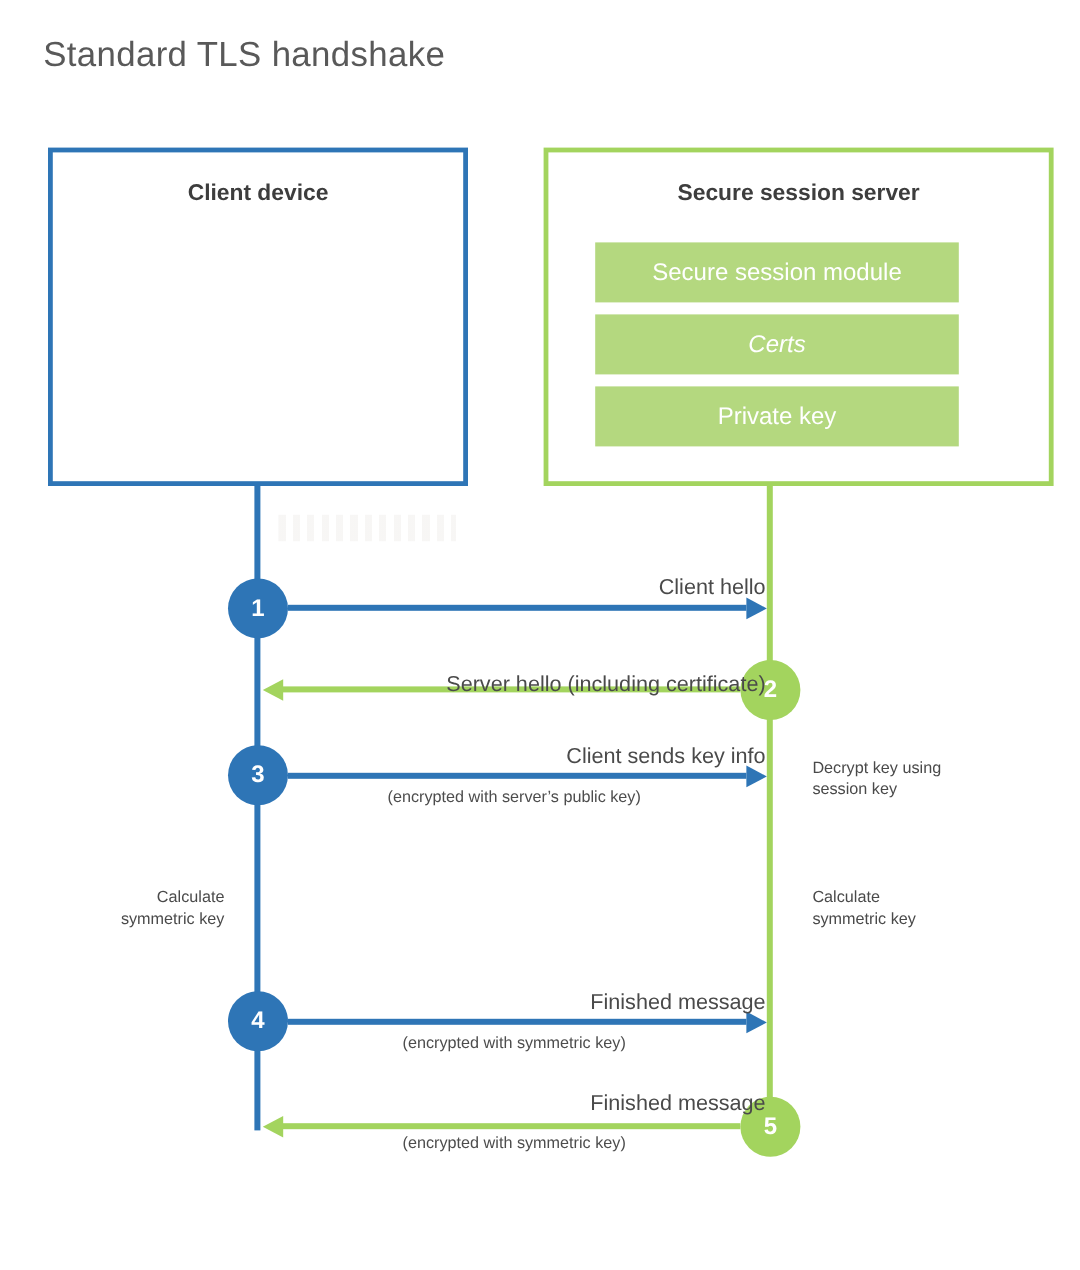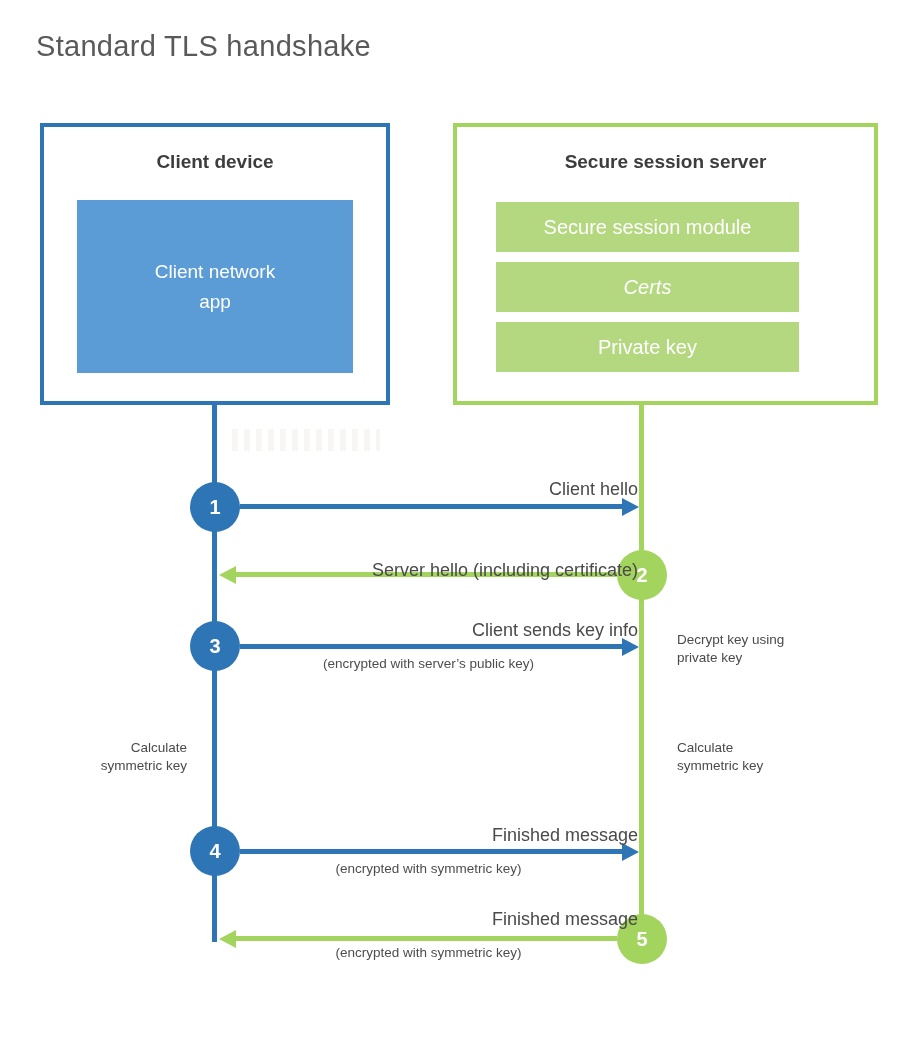--- a/index.html
+++ b/index.html
@@ -108,22 +108,20 @@
 </style>
 </head>
 <body>
 
 <div class="canvas">
 
   <div class="title">Standard TLS handshake</div>
 
   <div class="actor-box client-box">
     <div class="actor-heading">Client device</div>
-    <div class="client-app">Client network
-app</div>
   </div>
 
   <div class="actor-box server-box">
     <div class="actor-heading">Secure session server</div>
     <div class="module-bar bar-0">Secure session module</div>
     <div class="module-bar bar-1">Certs</div>
     <div class="module-bar bar-2">Private key</div>
   </div>
 
   <div class="lifeline client-lifeline"></div>
@@ -152,19 +150,19 @@
   <div class="msg m4">Finished message</div>
   <div class="msg-sub s4">(encrypted with symmetric key)</div>
 
   <div class="arrow-line line-green a5-line"></div>
   <div class="head head-left a5-head"></div>
   <div class="step-circle circle-green c5">5</div>
   <div class="msg m5">Finished message</div>
   <div class="msg-sub s5">(encrypted with symmetric key)</div>
 
   <div class="side-note note-decrypt">Decrypt key using
-private key</div>
+session key</div>
   <div class="side-note note-calc-right">Calculate
 symmetric key</div>
   <div class="side-note note-calc-left">Calculate
 symmetric key</div>
 
 </div>
 
 </body></html>

